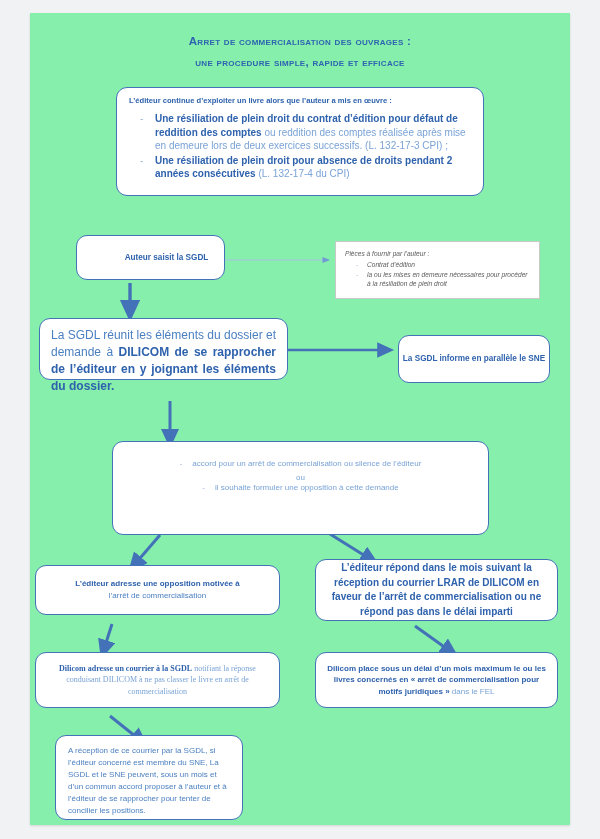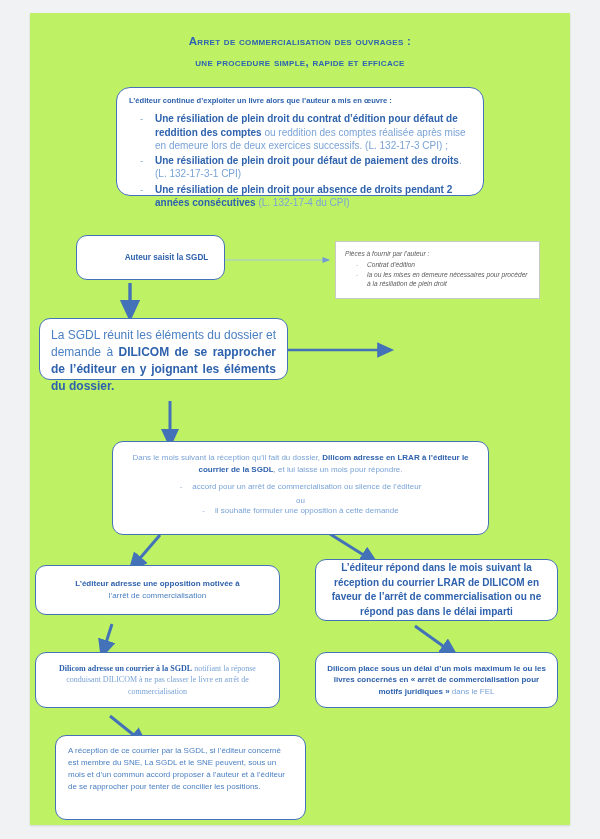--- a/index.html
+++ b/index.html
@@ -6,21 +6,21 @@
   body{
     width:600px;height:839px;
     background:#f1f2f4;
     font-family:"Liberation Sans","DejaVu Sans",sans-serif;
     overflow:hidden;
   }
   .page{
     position:absolute;
     left:30px;top:13px;
     width:540px;height:812px;
-    background:#bef264;
+    background:#86efac;
     box-shadow:0 1px 2px rgba(0,0,0,0.12);
   }
   .canvas{position:absolute;left:0;top:0;width:540px;height:812px;}
 
   
   .title{
     position:absolute;left:0;top:22px;width:540px;
     text-align:center;color:#2e64b0;
     font-weight:bold;letter-spacing:.3px;
   }
@@ -99,31 +99,28 @@
 
       <line x1="300" y1="521" x2="340" y2="546" stroke="#4472b8" stroke-width="3.0" marker-end="url(#ahThick)"></line>
 
       <line x1="82" y1="611" x2="74" y2="636" stroke="#4472b8" stroke-width="3.0" marker-end="url(#ahThick)"></line>
 
       <line x1="385" y1="613" x2="420" y2="638" stroke="#4472b8" stroke-width="3.0" marker-end="url(#ahThick)"></line>
 
       <line x1="80" y1="703" x2="110" y2="727" stroke="#4472b8" stroke-width="3.0" marker-end="url(#ahThick)"></line>
     </svg>
 
-    <div class="box" style="left:86px;top:74px;width:368px;height:109px;border-radius:14px;">
+    <div class="box" style="left:86px;top:74px;width:368px;height:109px;">
       <div class="inner" style="padding:8px 12px;">
         <div style="font-size:7.6px;font-weight:bold;color:#2f62ad;line-height:1.35;">
           <span>L’éditeur continue d’exploiter un livre alors que l’auteur a mis en œuvre :</span>
         </div>
         <ul class="dash" style="font-size:10px;color:#7aa3d6;margin-top:6px;">
           <li>
             <span class="bold">Une résiliation de plein droit du contrat d’édition pour défaut de reddition des comptes</span><span> ou reddition des comptes réalisée après mise en demeure lors de deux exercices successifs. (L. 132-17-3 CPI) ;</span>
-          </li>
-          <li>
-            <span class="bold">Une résiliation de plein droit pour défaut de paiement des droits</span><span>. (L. 132-17-3-1 CPI)</span>
           </li>
           <li>
             <span class="bold">Une résiliation de plein droit pour absence de droits pendant 2 années consécutives</span><span> (L. 132-17-4 du CPI)</span>
           </li>
         </ul>
       </div>
     </div>
 
     <div class="box" style="left:46px;top:222px;width:149px;height:45px;display:flex;align-items:center;justify-content:center;padding-left:32px;">
       <span class="bold" style="font-size:8.2px;">Auteur saisit la SGDL</span>
@@ -138,26 +135,26 @@
         </ul>
       </div>
     </div>
 
     <div class="box" style="left:9px;top:305px;width:249px;height:62px;">
       <div class="inner j" style="padding:8px 11px;font-size:12px;line-height:1.42;">
         <span>La SGDL réunit les éléments du dossier et demande à </span><span class="bold">DILICOM de se rapprocher de l’éditeur en y joignant les éléments du dossier.</span>
       </div>
     </div>
 
+    <div class="box" style="left:368px;top:322px;width:152px;height:48px;display:flex;align-items:center;justify-content:center;">
+      <span class="bold c" style="font-size:8.2px;line-height:1.4;">La SGDL informe en parallèle le SNE</span>
+    </div>
 
     <div class="box" style="left:82px;top:428px;width:377px;height:94px;">
       <div class="inner c" style="padding:10px 14px;font-size:8px;color:#7aa3d6;line-height:1.45;">
-        <div>
-          <span>Dans le mois suivant la réception qu’il fait du dossier, </span><span class="bold">Dilicom adresse en LRAR à l’éditeur le courrier de la SGDL</span><span>, et lui laisse un mois pour répondre.</span>
-        </div>
         <ul class="dash center" style="margin-top:7px;">
           <li>accord pour un arrêt de commercialisation ou silence de l’éditeur</li>
         </ul>
         <div class="c" style="line-height:1.4;">ou</div>
         <ul class="dash center" style="margin:0;">
           <li>il souhaite formuler une opposition à cette demande</li>
         </ul>
       </div>
     </div>
 
@@ -177,20 +174,20 @@
         <span class="bold">Dilicom adresse un courrier à la SGDL</span><span> notifiant la réponse conduisant DILICOM à ne pas classer le livre en arrêt de commercialisation</span>
       </div>
     </div>
 
     <div class="box" style="left:285px;top:639px;width:243px;height:56px;display:flex;align-items:center;">
       <div class="c" style="font-size:8px;line-height:1.45;padding:0 11px;color:#7aa3d6;">
         <span class="bold">Dilicom place sous un délai d’un mois maximum le ou les livres concernés en « arrêt de commercialisation pour motifs juridiques »</span><span> dans le FEL</span>
       </div>
     </div>
 
-    <div class="box" style="left:25px;top:722px;width:251px;height:85px;">
+    <div class="box" style="left:25px;top:722px;width:188px;height:85px;">
       <div class="inner l" style="padding:9px 12px;font-size:8px;line-height:1.5;">
         <span>A réception de ce courrier par la SGDL, si l’éditeur concerné est membre du SNE, La SGDL et le SNE peuvent, sous un mois et d’un commun accord proposer à l’auteur et à l’éditeur de se rapprocher pour tenter de concilier les positions.</span>
       </div>
     </div>
 
   </div>
 </div>
 
 </body></html>

